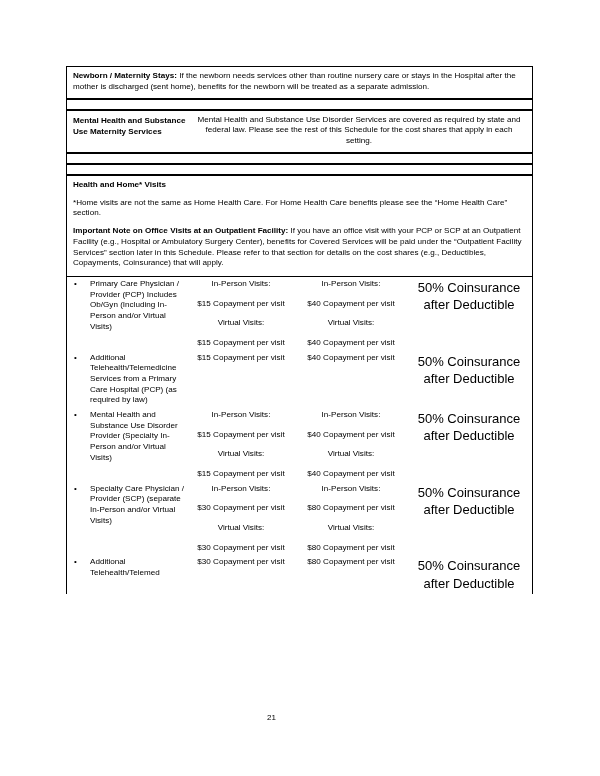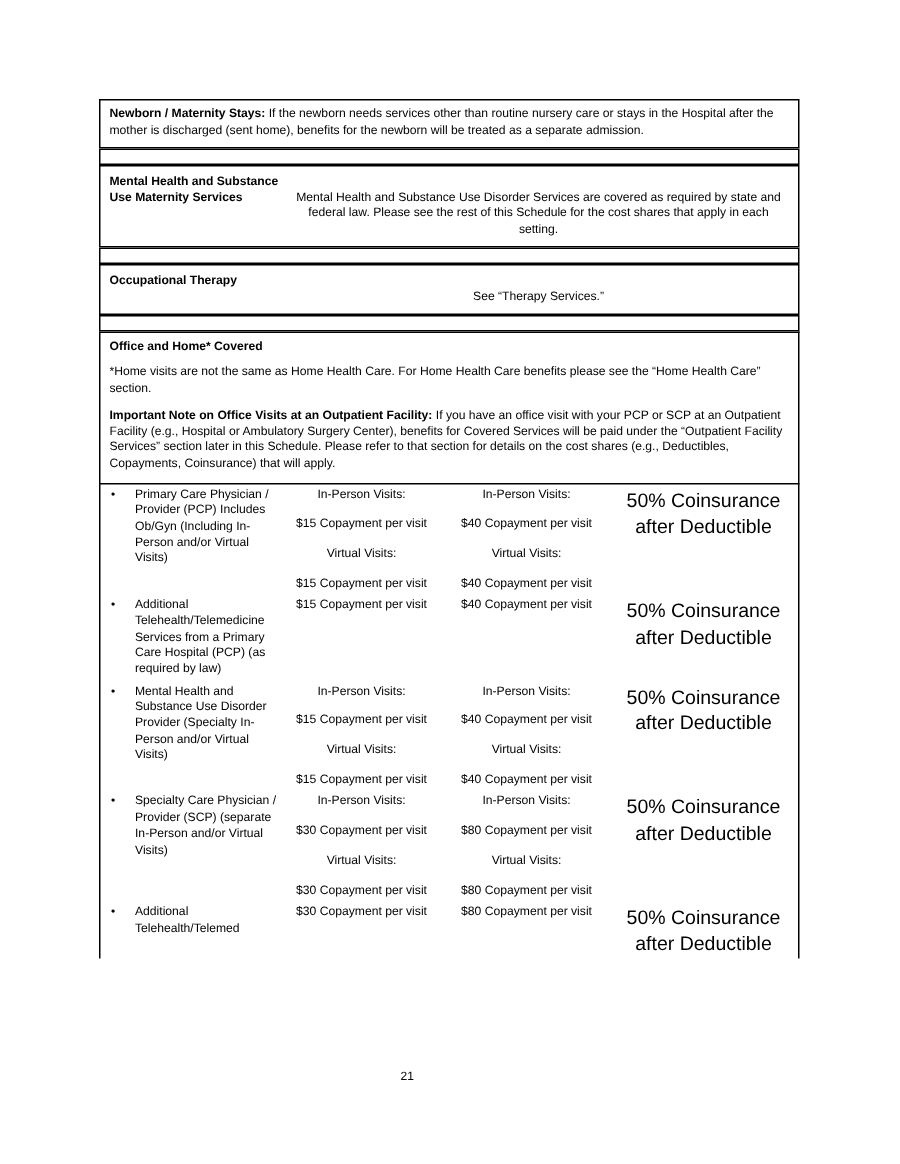--- a/index.html
+++ b/index.html
@@ -86,21 +86,20 @@
     font-size: 8.1px;
     line-height: 1.36;
     padding-right: 4px;
     box-sizing: border-box;
   }
   .twocol .desc {
     flex: 1 1 auto;
     font-size: 8.1px;
     line-height: 1.33;
     text-align: center;
-    margin-top: 12px;
   }
 
   
   .rows {
     border-left: 1px solid #000;
     border-right: 1px solid #000;
     border-top: 1px solid #000;
     box-sizing: border-box;
     width: 467px;
     background: #fff;
@@ -207,44 +206,32 @@
           </div>
         </td>
       </tr>
 
       <tr>
         <td>
           <div class="sec spacer"></div>
         </td>
       </tr>
 
-      <tr>
-        <td>
-          <div class="sec">
-            <div class="sec-pad">
-              <div class="twocol">
-                <div class="lbl">Occupational Therapy</div>
-                <div class="desc">See “Therapy Services.”</div>
-              </div>
-            </div>
-          </div>
-        </td>
-      </tr>
 
       <tr>
         <td>
           <div class="sec spacer"></div>
         </td>
       </tr>
 
       <tr>
         <td>
           <div class="sec" style="border-bottom:none;">
             <div class="sec-pad" style="padding-bottom:7px;">
-              <p class="para b">Office and Home* Covered</p>
+              <p class="para b">Health and Home* Visits</p>
               <p class="para">*Home visits are not the same as Home Health Care.  For Home Health Care benefits please see the “Home Health Care” section.</p>
               <p class="para"><span class="b">Important Note on Office Visits at an Outpatient Facility:</span><span> If you have an office visit with your PCP or SCP at an Outpatient Facility (e.g., Hospital or Ambulatory Surgery Center), benefits for Covered Services will be paid under the “Outpatient Facility Services” section later in this Schedule.  Please refer to that section for details on the cost shares (e.g., Deductibles, Copayments, Coinsurance) that will apply.</span></p>
             </div>
           </div>
         </td>
       </tr>
 
       <tr>
         <td>
           <div class="rows" id="benefit-rows-container">

